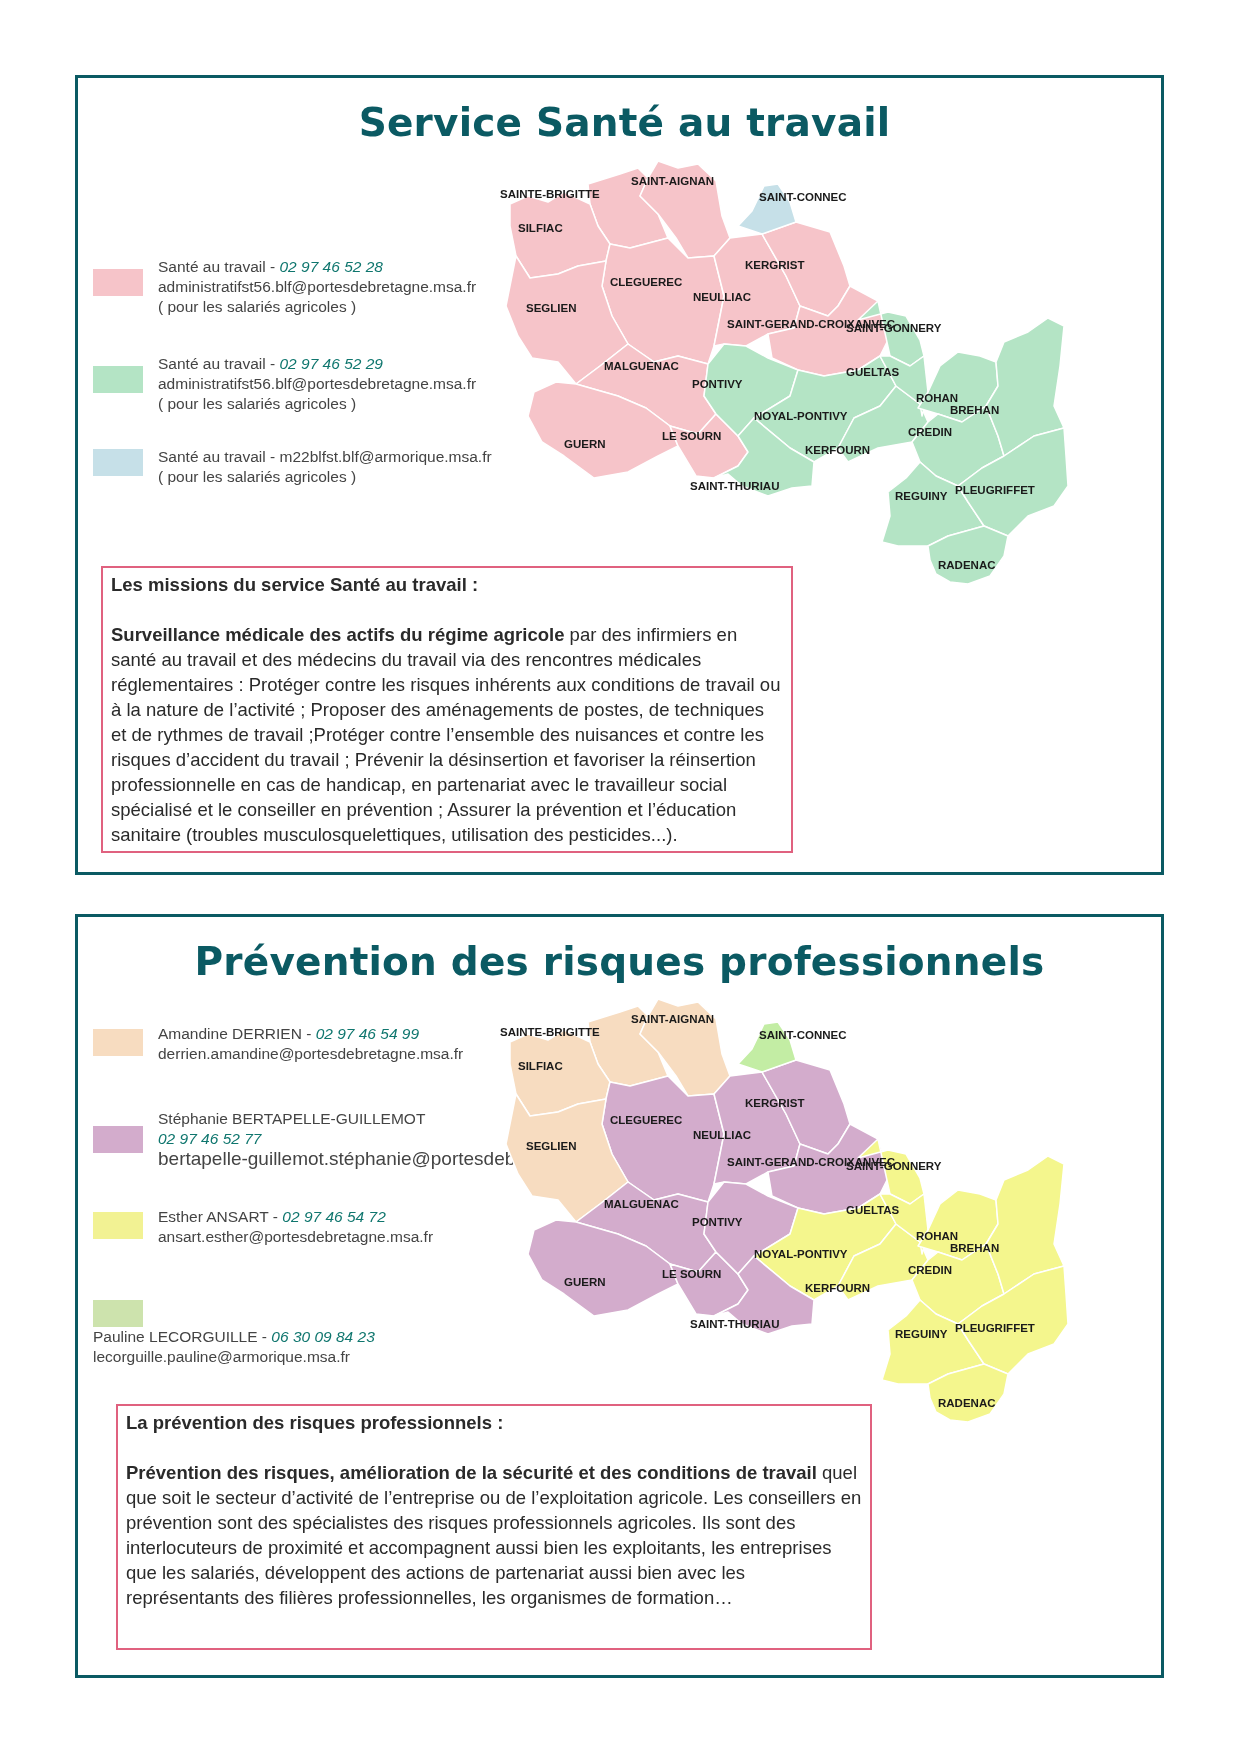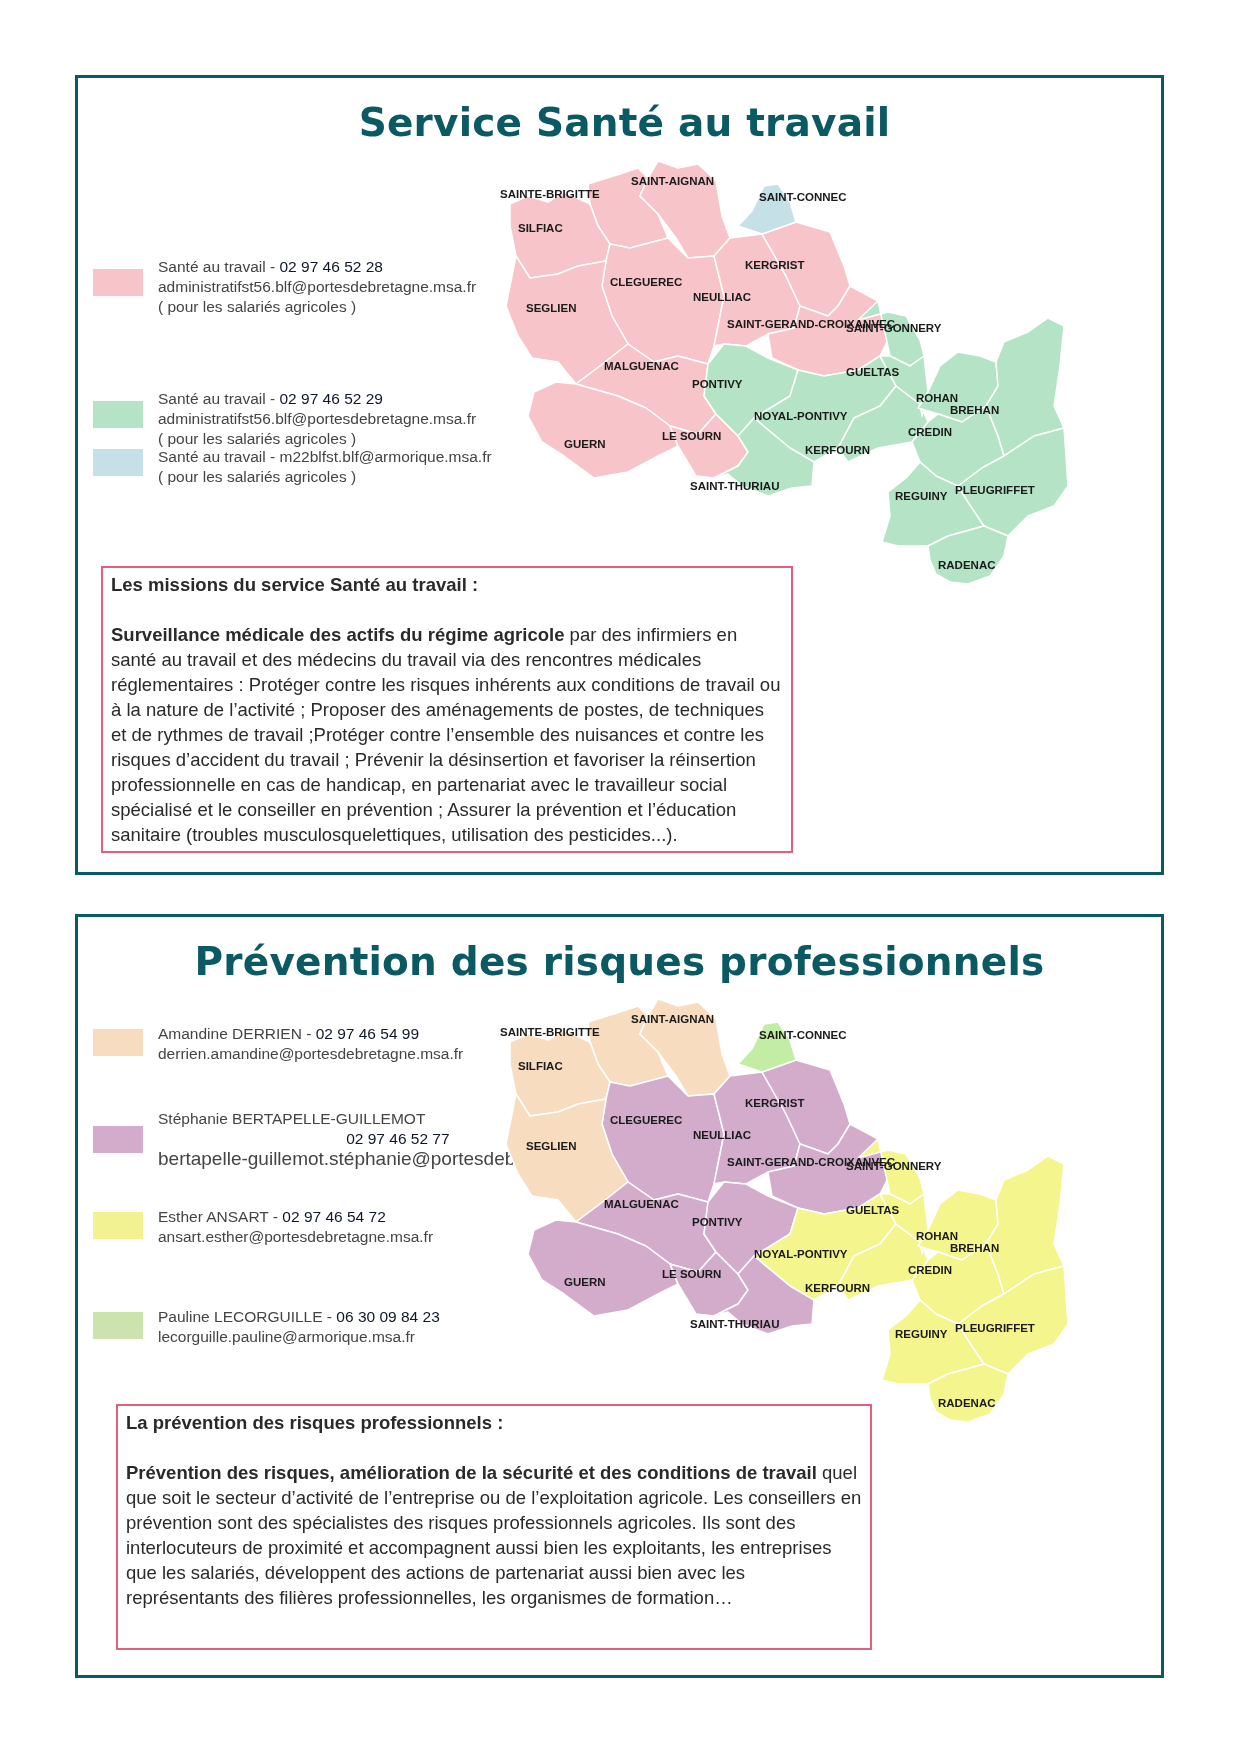--- a/index.html
+++ b/index.html
@@ -6,21 +6,21 @@
   body { width: 1241px; height: 1754px; position: relative; font-family: "Liberation Sans", sans-serif; color: #333; }
   .panel { position: absolute; left: 75px; width: 1089px; border: 3px solid #0b5a63; box-sizing: border-box; background: #fff; }
   #panel1 { top: 75px; height: 800px; }
   #panel2 { top: 914px; height: 764px; }
   .panel-title { position: absolute; left: 0; right: 0; text-align: center; font-family: "DejaVu Sans", sans-serif; font-weight: bold; color: #0b5a63; font-size: 39px; letter-spacing: 0.2px; }
   #panel1 .panel-title { top: 22px; padding-left: 10px; }
   #panel2 .panel-title { top: 22px; }
   .legend-item { position: absolute; left: 15px; display: flex; align-items: flex-start; }
   .swatch { width: 50px; height: 27px; margin-right: 15px; flex: none; }
   .legend-text { font-size: 15.5px; line-height: 20px; color: #444; }
-  .legend-text .phone { color: #0f172a; text-align: center; }
+  .legend-text .phone { font-style: italic; color: #0f766e; }
   .legend-text .small { font-size: 19px; text-align: center; }
   .mission-box { position: absolute; border: 2px solid #e0617f; box-sizing: border-box; padding: 4px 8px; font-size: 18.5px; line-height: 25px; color: #2a2a2a; }
   .mission-box .heading { font-weight: bold; margin-bottom: 25px; }
   .mission-box b { font-weight: bold; }
   .map { position: absolute; }
   .map svg { overflow: visible; }
   .map polygon { stroke: #ffffff; stroke-width: 1.5; stroke-linejoin: round; }
   .map text { font-family: "Liberation Sans", sans-serif; font-weight: bold; font-size: 11.5px; fill: #1a1a1a; }
 </style>
 </head>
@@ -31,21 +31,21 @@
 
   <div class="legend-item" style="top:179px;">
     <div class="swatch" style="margin-top: 12px; background: rgb(246, 196, 201);"></div>
     <div class="legend-text">
       <div><span>Santé au travail - </span><span class="phone">02 97 46 52 28</span></div>
       <div>administratifst56.blf@portesdebretagne.msa.fr</div>
       <div>( pour les salariés agricoles )</div>
     </div>
   </div>
 
-  <div class="legend-item" style="top:276px;margin-top:35px;">
+  <div class="legend-item" style="top:276px;">
     <div class="swatch" style="margin-top: 12px; background: rgb(180, 228, 197);"></div>
     <div class="legend-text">
       <div><span>Santé au travail - </span><span class="phone">02 97 46 52 29</span></div>
       <div>administratifst56.blf@portesdebretagne.msa.fr</div>
       <div>( pour les salariés agricoles )</div>
     </div>
   </div>
 
   <div class="legend-item" style="top:369px;">
     <div class="swatch" style="margin-top: 2px; background: rgb(198, 224, 232);"></div>
@@ -133,21 +133,21 @@
   </div>
 
   <div class="legend-item" style="top:290px;">
     <div class="swatch" style="margin-top: 5px; background: rgb(242, 242, 147);"></div>
     <div class="legend-text">
       <div><span>Esther ANSART - </span><span class="phone">02 97 46 54 72</span></div>
       <div>ansart.esther@portesdebretagne.msa.fr</div>
     </div>
   </div>
 
-  <div class="legend-item" style="top:390px;">
+  <div class="legend-item" style="top:378px;flex-direction:column;">
     <div class="swatch" style="margin-top: 5px; background: rgb(205, 227, 173);"></div>
     <div class="legend-text">
       <div><span>Pauline LECORGUILLE - </span><span class="phone">06 30 09 84 23</span></div>
       <div>lecorguille.pauline@armorique.msa.fr</div>
     </div>
   </div>
 
   <div class="map" id="map2" style="left:450px; top:77px;"><svg width="560" height="440">
         <polygon points="60,28 92,18 110,12 120,22 112,40 130,58 140,82 102,92 82,88 70,70 62,48" fill="#f7dcc0"></polygon>
         <polygon points="112,40 120,22 130,5 150,12 170,8 188,25 194,60 202,82 186,100 160,102 148,82 130,58" fill="#f7dcc0"></polygon>

